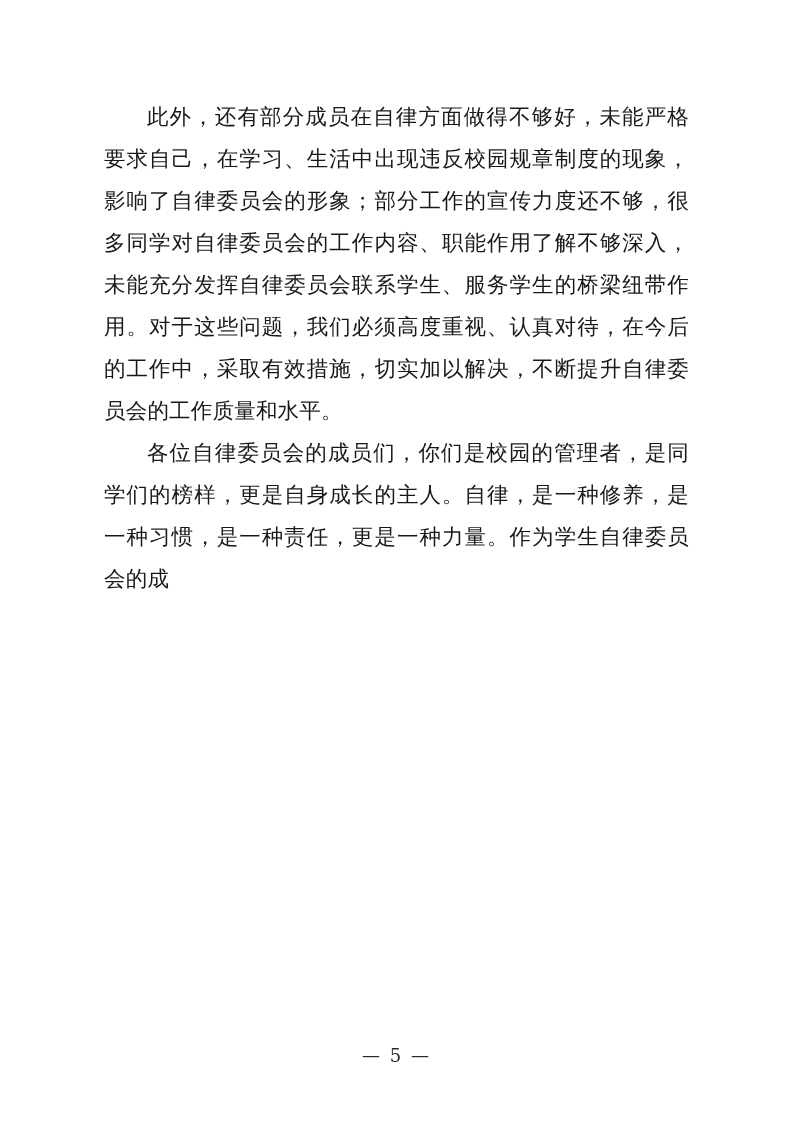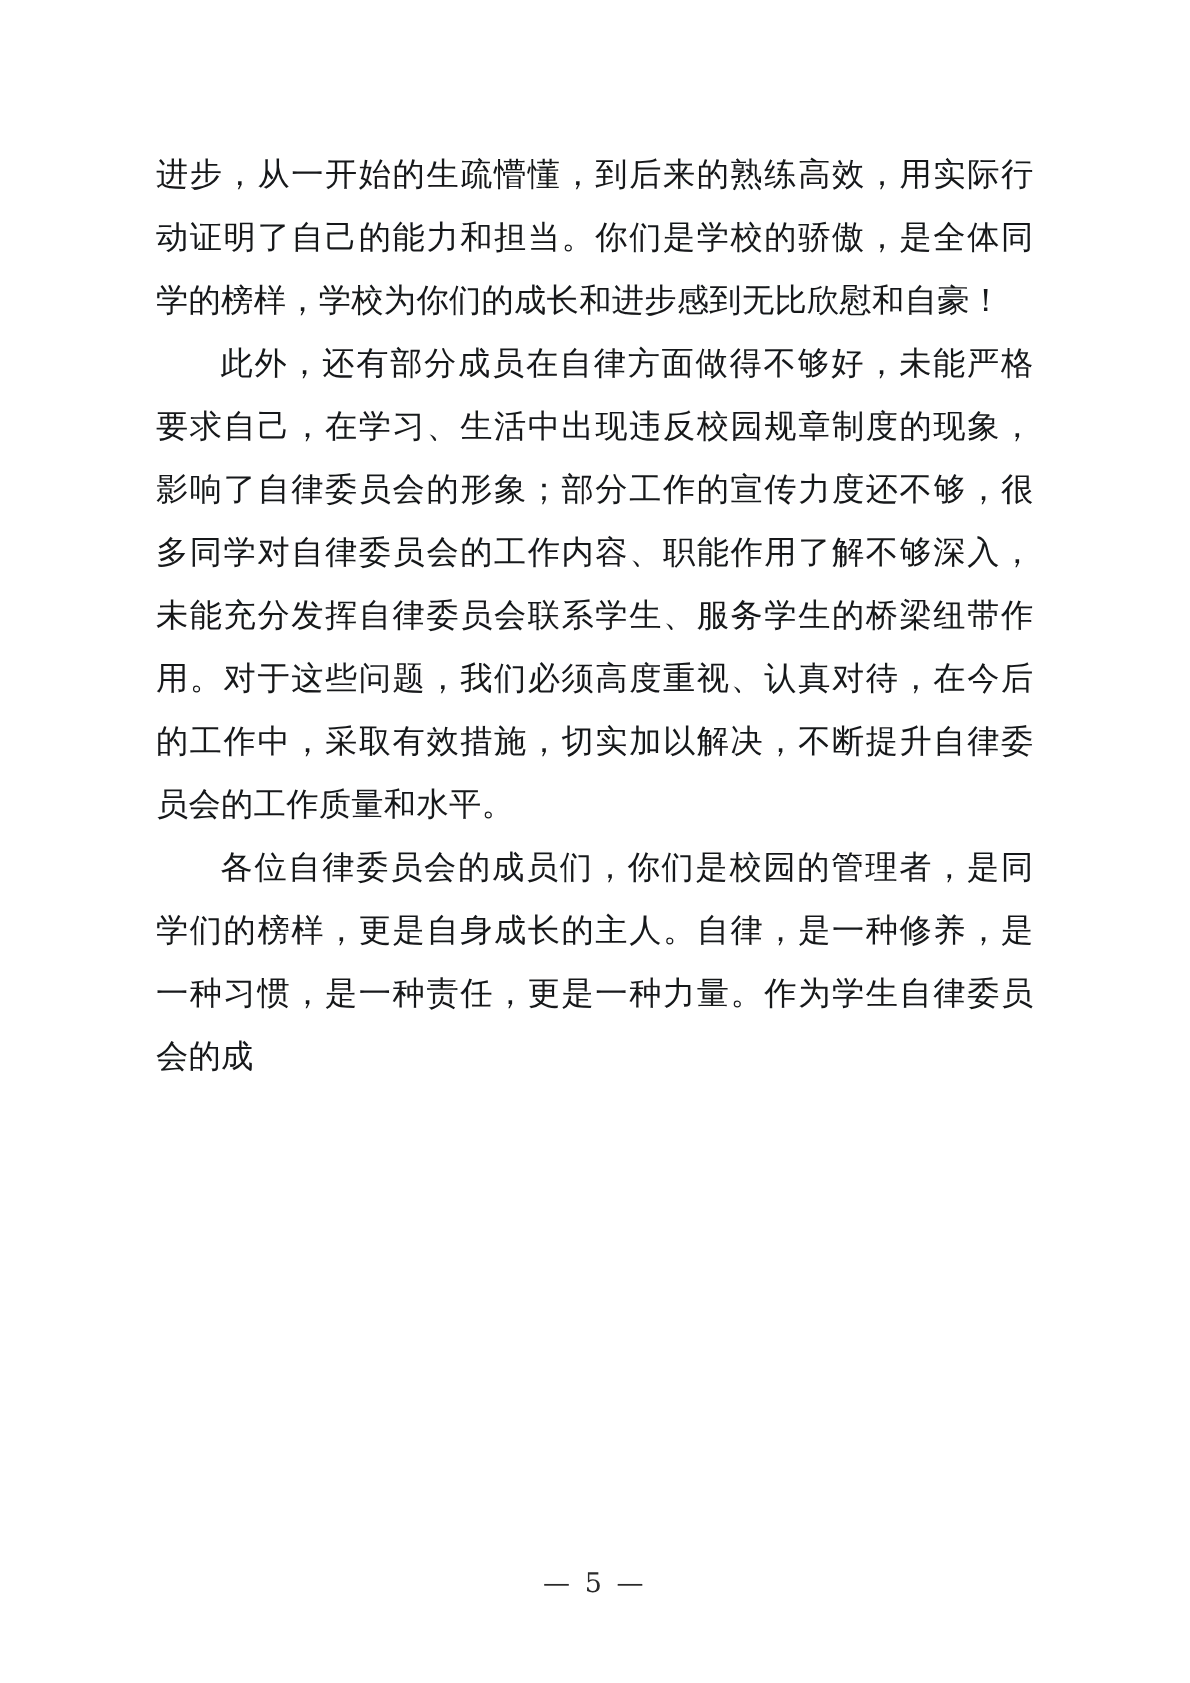--- a/index.html
+++ b/index.html
@@ -52,18 +52,17 @@
     color: #2a2a2a;
     font-family: "DejaVu Serif", "Liberation Serif", serif;
     letter-spacing: 2px;
   }
 </style>
 </head>
 <body>
 
 <div class="page">
   <div class="doc-body">
-    <p class="para">进步，从一开始的生疏懵懂，到后来的熟练高效，用实际行动证明了自己的能力和担当。你们是学校的骄傲，是全体同学的榜样，学校为你们的成长和进步感到无比欣慰和自豪！</p>
     <p class="para indent">此外，还有部分成员在自律方面做得不够好，未能严格要求自己，在学习、生活中出现违反校园规章制度的现象，影响了自律委员会的形象；部分工作的宣传力度还不够，很多同学对自律委员会的工作内容、职能作用了解不够深入，未能充分发挥自律委员会联系学生、服务学生的桥梁纽带作用。对于这些问题，我们必须高度重视、认真对待，在今后的工作中，采取有效措施，切实加以解决，不断提升自律委员会的工作质量和水平。</p>
     <p class="para indent">各位自律委员会的成员们，你们是校园的管理者，是同学们的榜样，更是自身成长的主人。自律，是一种修养，是一种习惯，是一种责任，更是一种力量。作为学生自律委员会的成</p>
   </div>
   <div class="footer">— 5 —</div>
 </div>
 
 </body></html>

